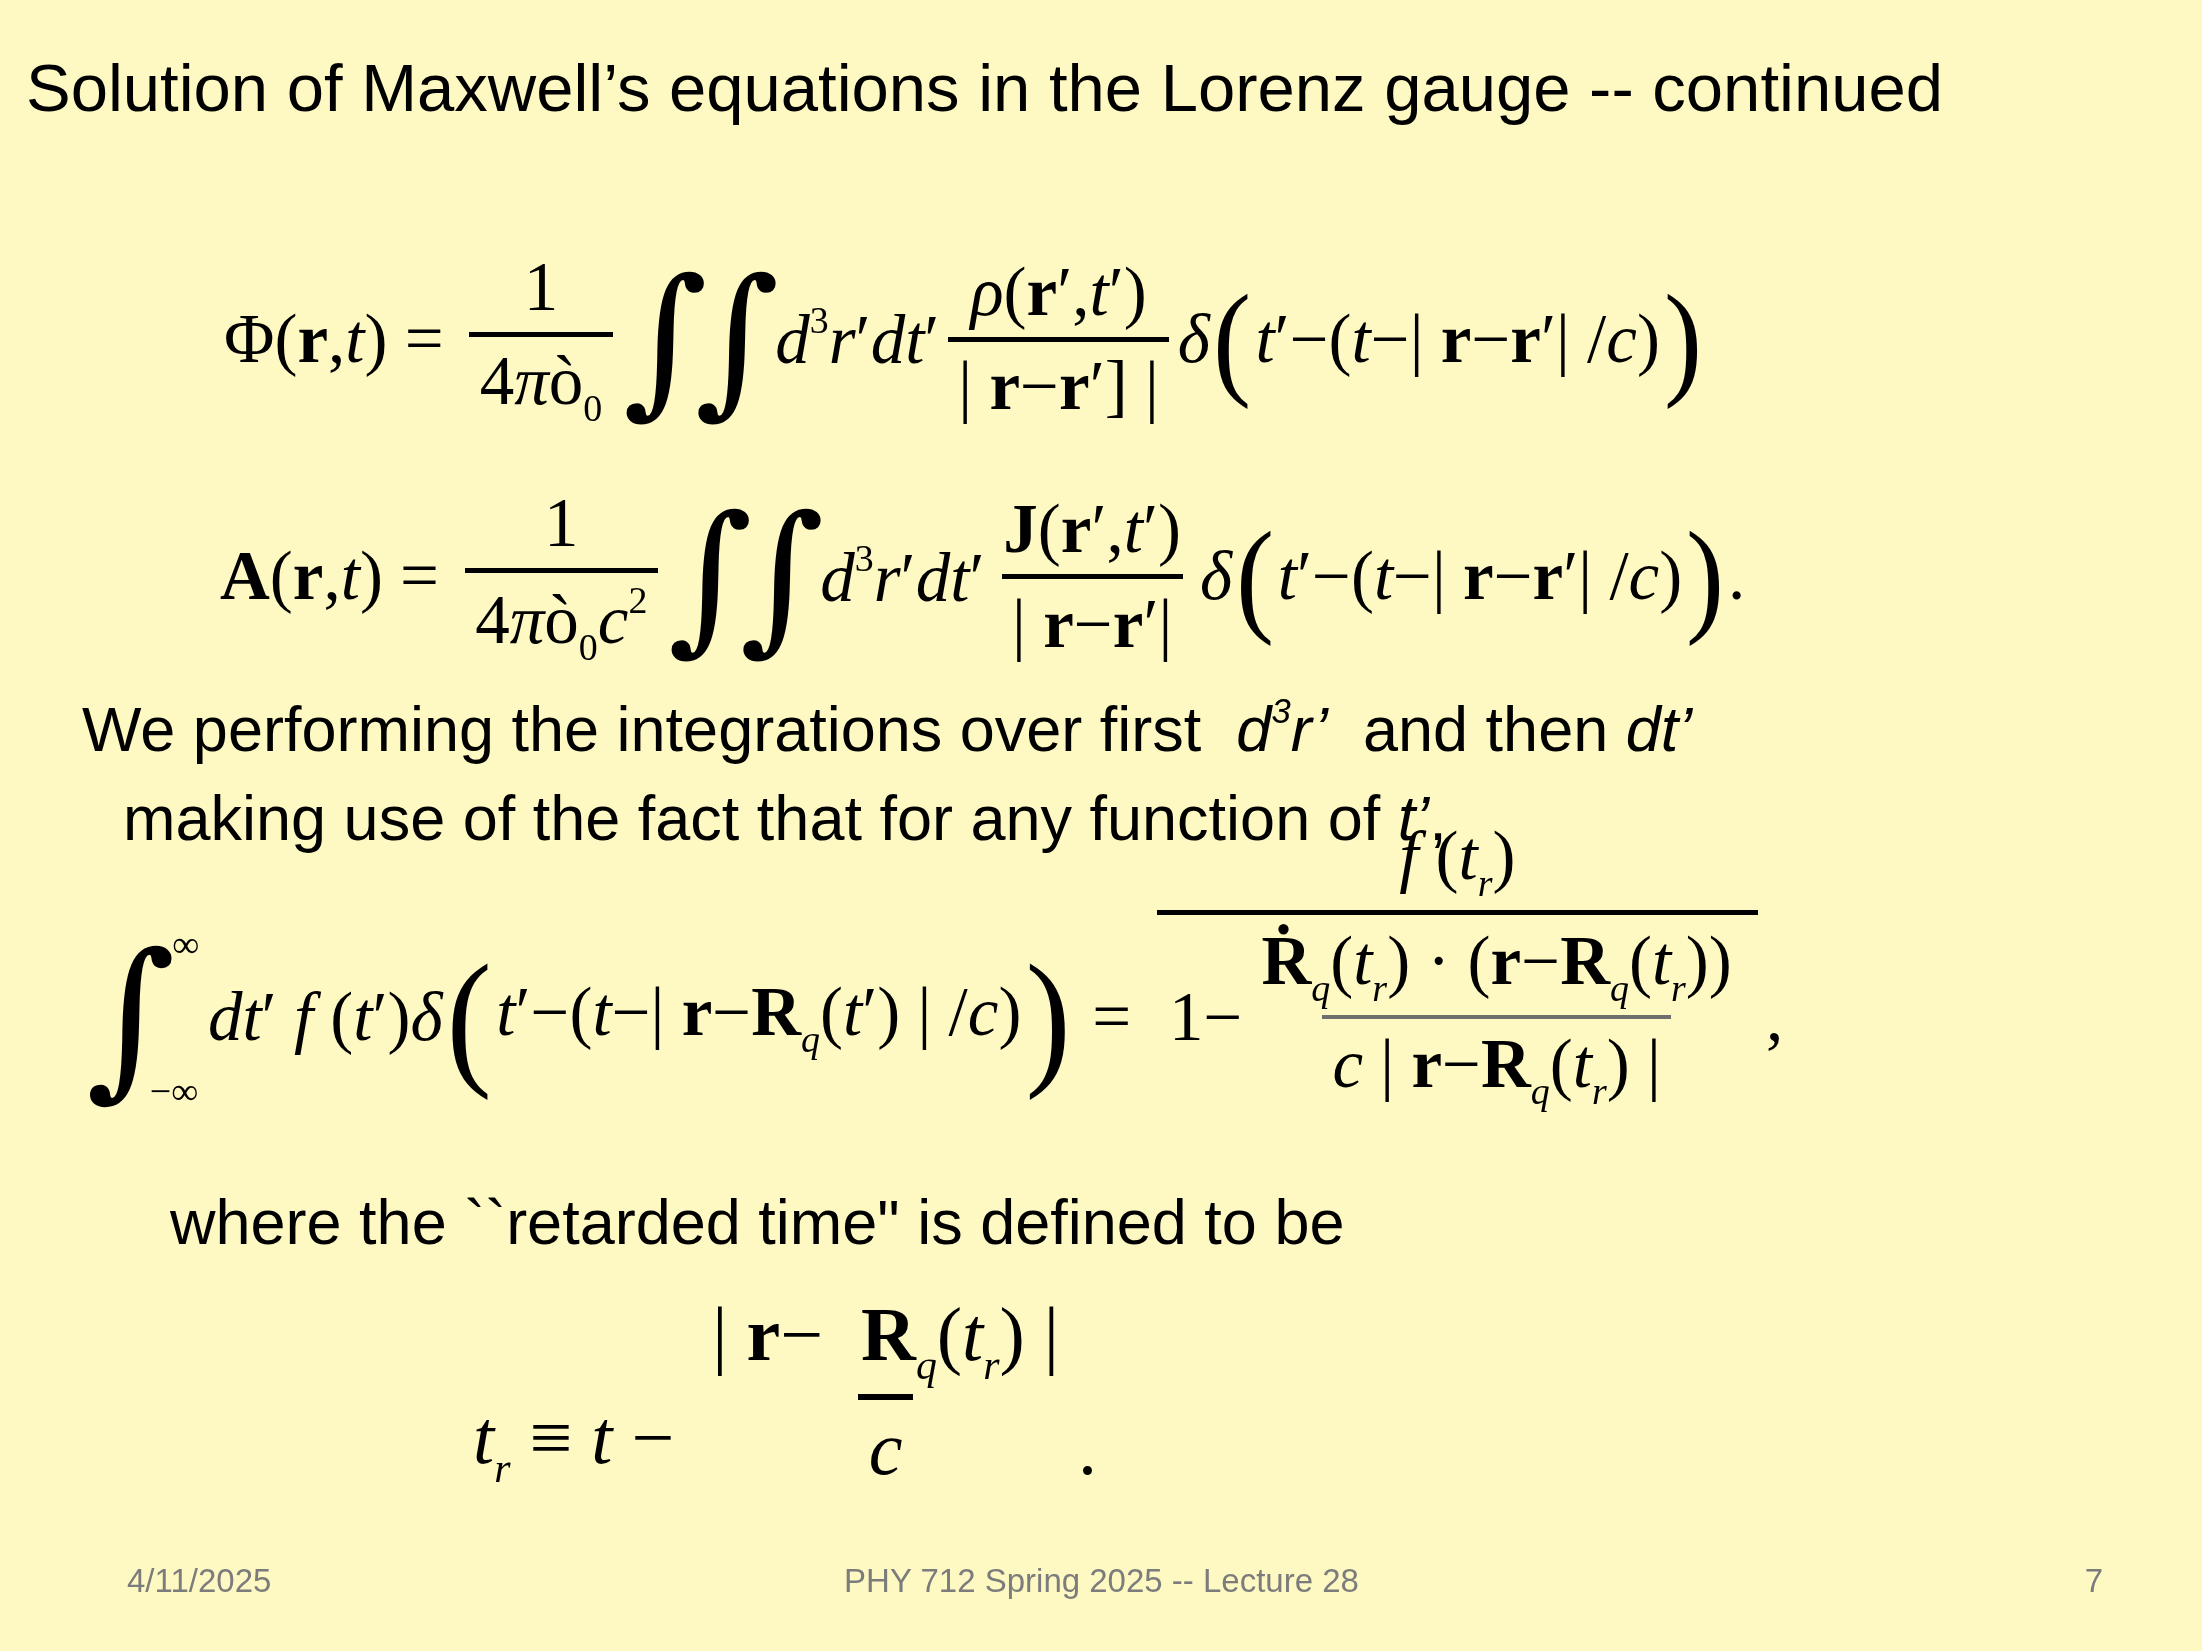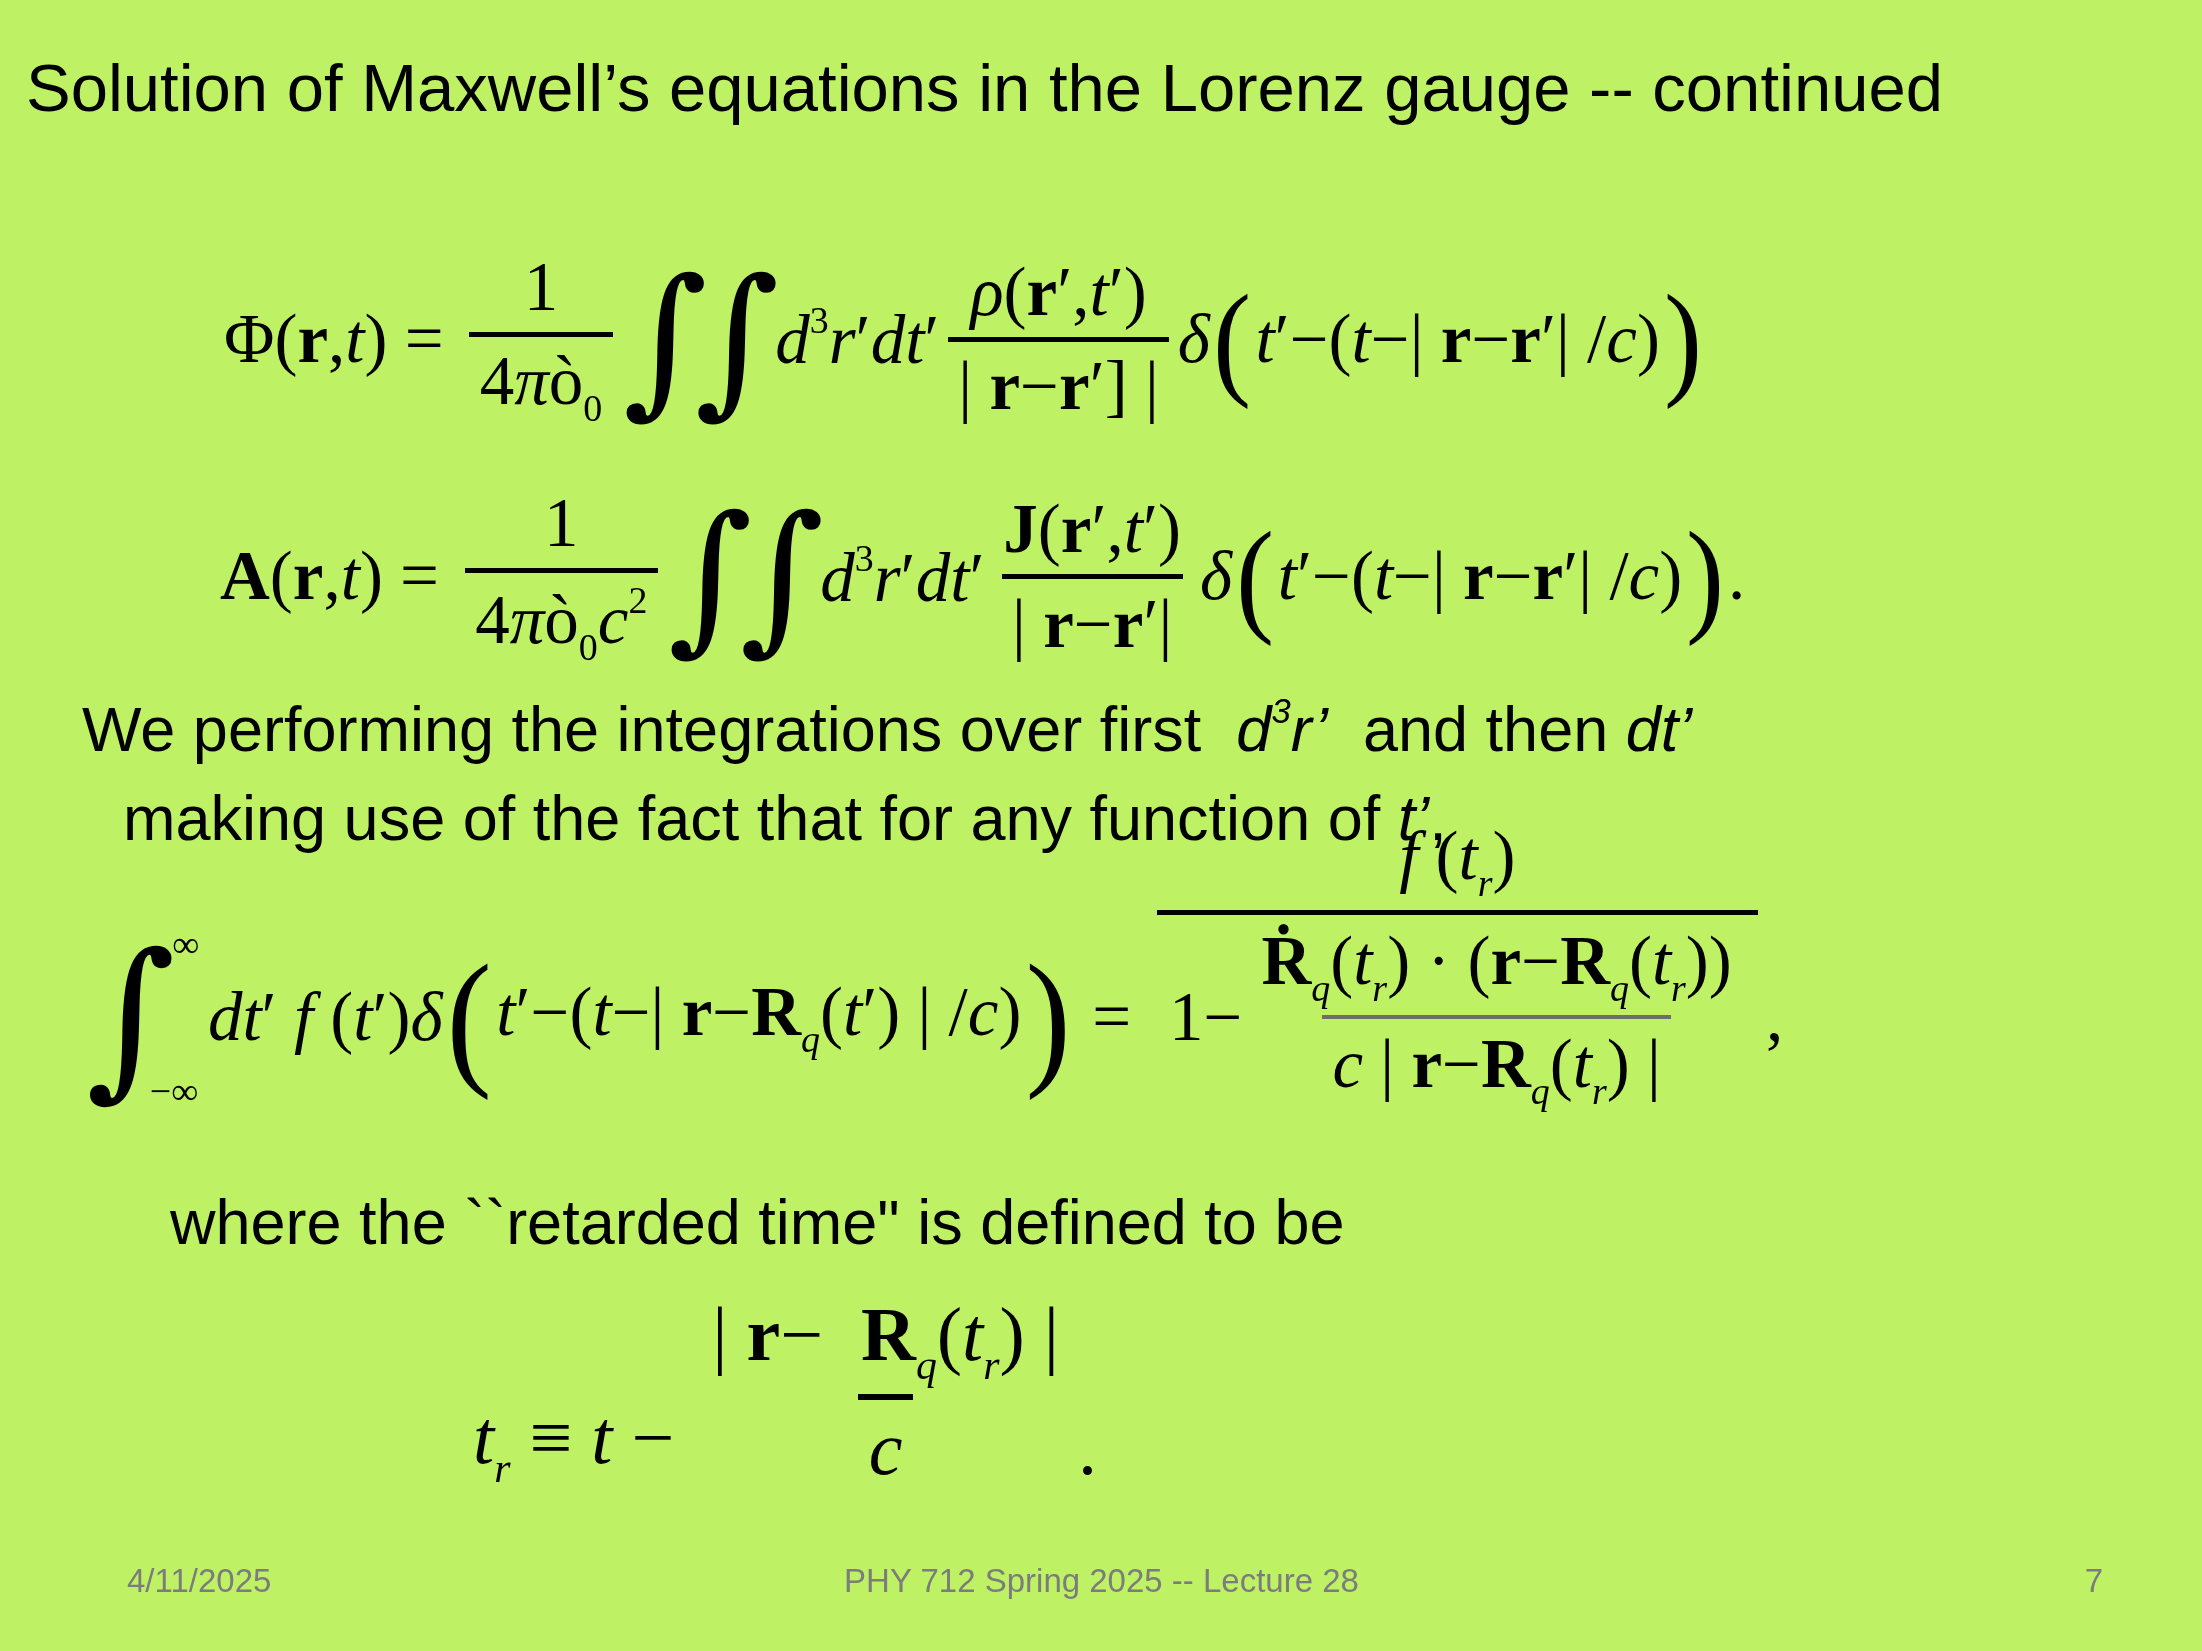--- a/index.html
+++ b/index.html
@@ -57,21 +57,21 @@
   .footer-date { position:absolute; left:127px; top:1562px; font-family:"Liberation Sans",sans-serif;
                  font-size:33px; }
   .footer-course { position:absolute; left:0; right:0; top:1562px; text-align:center;
                    font-family:"Liberation Sans",sans-serif; font-size:33px; }
   .footer-page { position:absolute; right:100px; top:1562px; font-family:"Liberation Sans",sans-serif;
                  font-size:33px; }
 </style>
 </head>
 <body>
 
-<div class="slide" style="background: #bef264;">
+<div class="slide" style="background: #fef9c3;">
 
   <div class="title">Solution of Maxwell’s equations in the Lorenz gauge -- continued</div>
 
   <div class="eq" id="eq-phi">
     <span class="ts"><span class="m-u">Φ(</span><span class="m-b">r</span><span class="m-u">,</span><span class="m-i">t</span><span class="m-u">) = </span></span>
     <span class="frac">
       <span class="num ts"><span class="m-u">1</span></span>
       <span class="den ts"><span class="m-u">4</span><span class="m-i">π</span><span class="m-u">ò</span><span class="m-u m-sub">0</span></span>
     </span>
     <span class="intint">∫∫</span>

